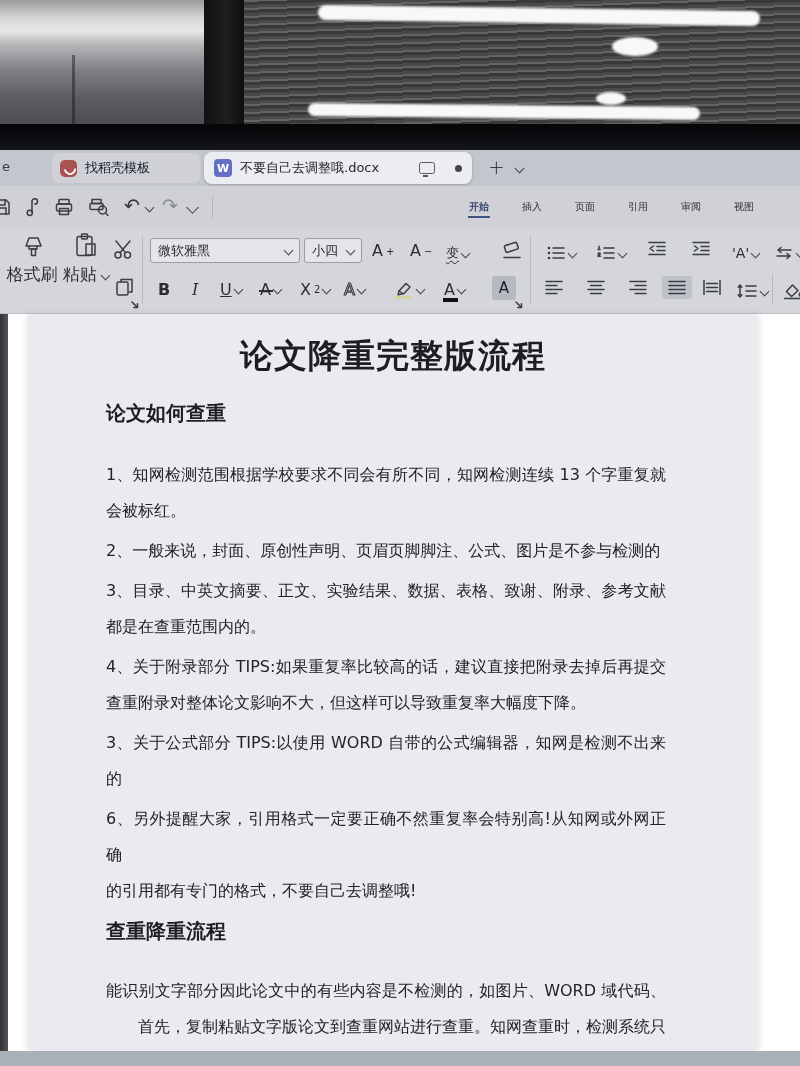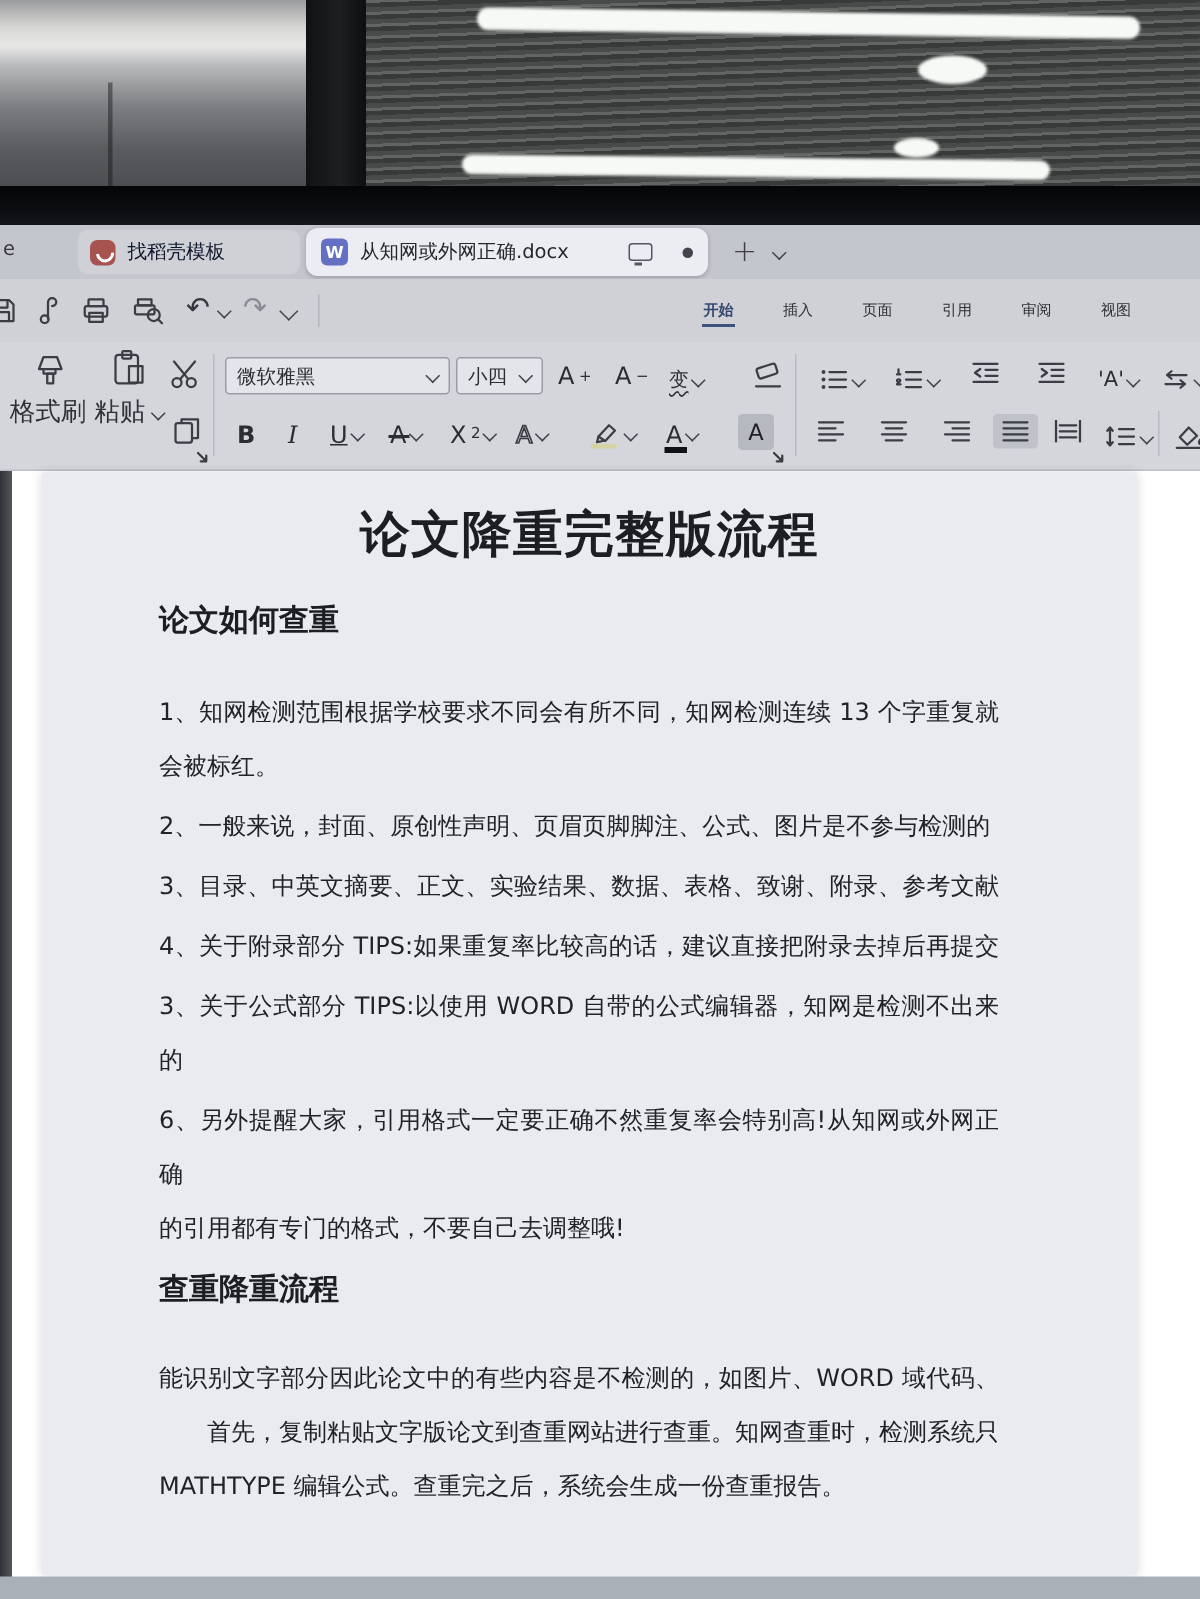--- a/index.html
+++ b/index.html
@@ -110,21 +110,21 @@
   </div>
 
   <div class="tabbar">
     <span class="tab-partial">e</span>
     <div class="tab-docer">
       <span class="docer-icon"></span>
       <span class="tab-label">找稻壳模板</span>
     </div>
     <div class="tab-active">
       <span class="wdoc-icon">W</span>
-      <span class="tab-label">从知网或外网正确.docx</span>
+      <span class="tab-label">不要自己去调整哦.docx</span>
       <span class="monitor-icon"></span>
       <span class="unsaved-dot"></span>
     </div>
     <span class="newtab">+</span>
     <span class="chev tab-chev"></span>
   </div>
 
   <div class="menurow">
     <span class="qicon" style="left:-8px">
       <svg width="20" height="20" viewBox="0 0 20 20">
@@ -375,23 +375,25 @@
           <div class="doc-body">
             <div class="doc-para">
               <div class="doc-line jline">1、知网检测范围根据学校要求不同会有所不同，知网检测连续 13 个字重复就</div>
               <div class="doc-line">会被标红。</div>
             </div>
             <div class="doc-para">
               <div class="doc-line">2、一般来说，封面、原创性声明、页眉页脚脚注、公式、图片是不参与检测的</div>
             </div>
             <div class="doc-para">
               <div class="doc-line jline">3、目录、中英文摘要、正文、实验结果、数据、表格、致谢、附录、参考文献</div>
+              <div class="doc-line">都是在查重范围内的。</div>
             </div>
             <div class="doc-para">
               <div class="doc-line jline">4、关于附录部分 TIPS:如果重复率比较高的话，建议直接把附录去掉后再提交</div>
+              <div class="doc-line">查重附录对整体论文影响不大，但这样可以导致重复率大幅度下降。</div>
             </div>
             <div class="doc-para">
               <div class="doc-line jline">3、关于公式部分 TIPS:以使用 WORD 自带的公式编辑器，知网是检测不出来</div>
               <div class="doc-line">的</div>
             </div>
             <div class="doc-para">
               <div class="doc-line jline">6、另外提醒大家，引用格式一定要正确不然重复率会特别高!从知网或外网正确</div>
               <div class="doc-line">的引用都有专门的格式，不要自己去调整哦!</div>
             </div>
           </div>

